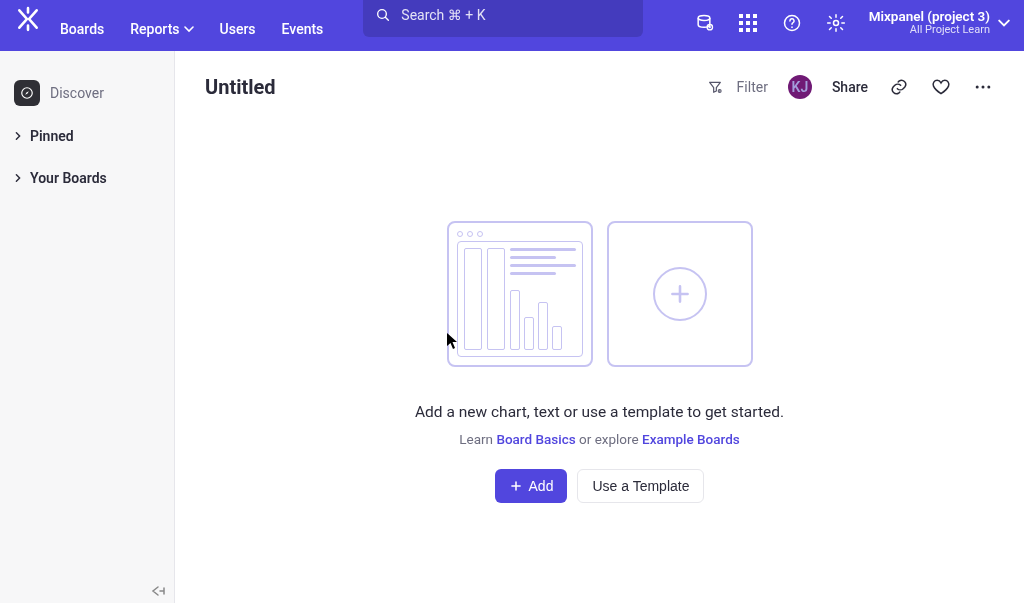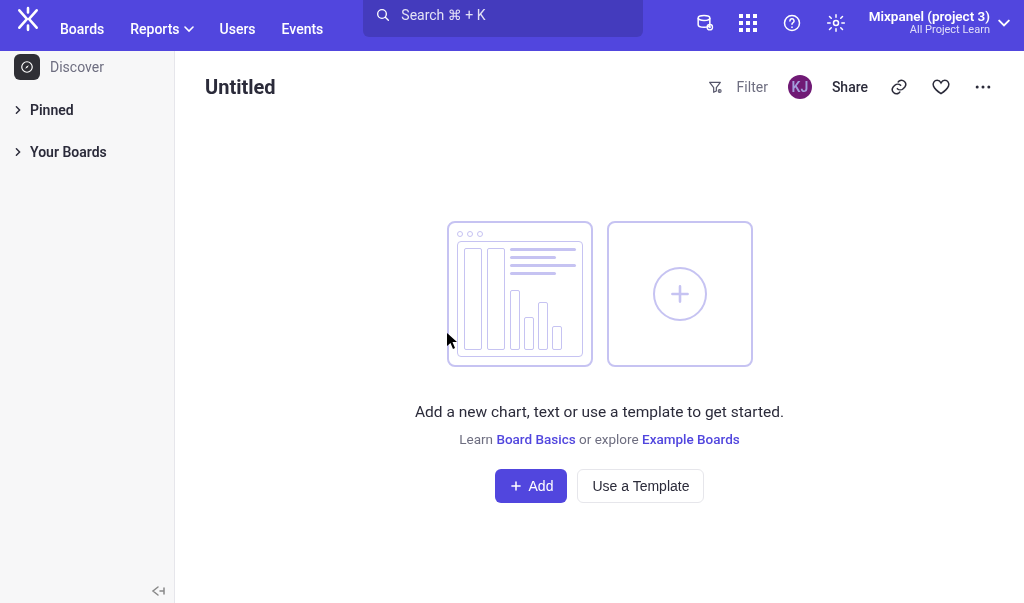--- a/index.html
+++ b/index.html
@@ -47,21 +47,21 @@
   .org-title { font-size:13.5px; font-weight:600; }
   .org-sub { font-size:11px; color: rgba(255,255,255,0.82); }
   .org-wrap { display:flex; align-items:center; gap:8px; cursor:pointer; }
 
   
   .body { display:flex; height: calc(603px - 51px); }
   .sidebar {
     width: 175px;
     background: var(--sidebar-bg);
     border-right: 1px solid var(--border);
-    padding: 0 10px;
+    padding: 26px 10px;
     position:relative;
   }
   .side-item { display:flex; align-items:center; gap:10px; height:32px; padding:0 4px; font-size:14px; color: var(--text-gray); cursor:pointer; border-radius:4px; }
   .side-icon { width:26px; height:26px; border-radius:6px; display:flex; align-items:center; justify-content:center; flex-shrink:0; }
   .discover-icon { background:#2f2f35; }
   .newboard-icon { background: var(--purple); }
   .side-section { display:flex; align-items:center; gap:8px; height:30px; padding:0 4px; margin-top:12px; font-size:14px; font-weight:600; color: var(--text-dark); cursor:pointer; }
   .side-section .caret { width:8px; height:8px; }
   .collapse-handle { position:absolute; bottom:4px; right:6px; width:20px; height:16px; cursor:pointer; display:flex; align-items:center; justify-content:center; color:#888; }
 

